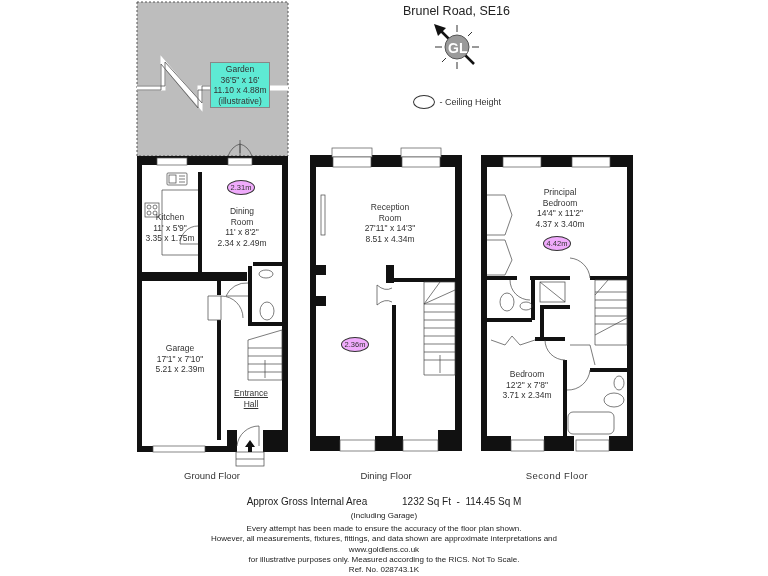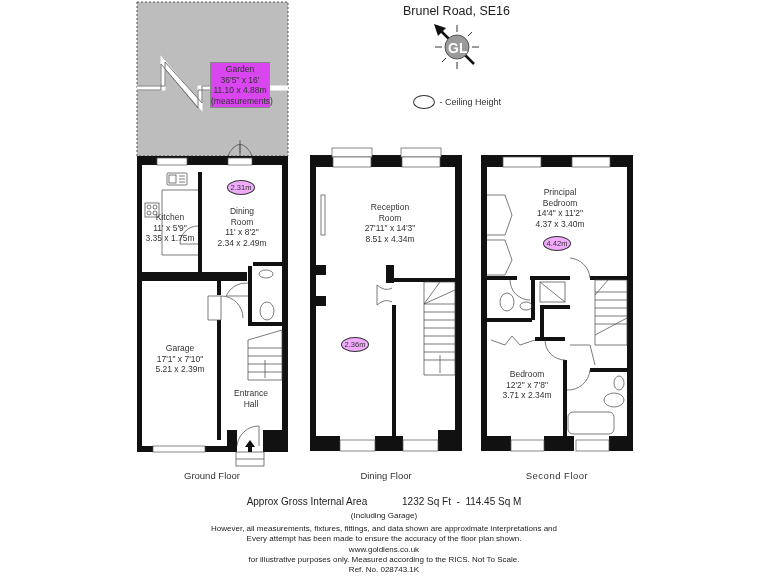--- a/index.html
+++ b/index.html
@@ -234,45 +234,45 @@
     <circle cx="25" cy="25" r="12" fill="#9a9a9a" stroke="#555" stroke-width="1"></circle>
   </svg>
   <span style="position:absolute;left:16px;top:18px;font-size:14px;color:#fff;font-weight:bold;width:18px;text-align:center;">GL</span>
 </div>
 
 <div class="abs" style="left:413px;top:92px;">
   <span style="display:inline-block;width:20px;height:12px;border:1px solid #333;border-radius:50%;vertical-align:middle;"></span>
   <span style="font-size:9px;color:#333;vertical-align:middle;">- Ceiling Height</span>
 </div>
 
-<div class="lbl" style="left:210px;top:62px;width:58px;background:#d946ef;border:1px solid #888;padding:1px 0;">
+<div class="lbl" style="left:210px;top:62px;width:58px;background:#5eead4;border:1px solid #888;padding:1px 0;">
   <span>Garden</span>
   <span>36'5" x 16'</span>
   <span>11.10 x 4.88m</span>
-  <span>(measurements)</span>
+  <span>(illustrative)</span>
 </div>
 
 <div class="lbl" style="left:140px;top:212px;width:60px;">
   <span>Kitchen</span>
   <span>11' x 5'9"</span>
   <span>3.35 x 1.75m</span>
 </div>
 <div class="ch" style="left:227px;top:180px;width:26px;height:13px;line-height:13px;">2.31m</div>
 <div class="lbl" style="left:212px;top:206px;width:60px;">
   <span>Dining</span>
   <span>Room</span>
   <span>11' x 8'2"</span>
   <span>2.34 x 2.49m</span>
 </div>
 <div class="lbl" style="left:146px;top:343px;width:68px;">
   <span>Garage</span>
   <span>17'1" x 7'10"</span>
   <span>5.21 x 2.39m</span>
 </div>
-<div class="lbl" style="left:226px;top:388px;width:50px;">
+<div class="lbl" style="left:226px;top:388px;width:50px;text-decoration:underline;">
   <span>Entrance</span>
   <span>Hall</span>
 </div>
 <div class="floor-title" style="left:152px;top:470px;">Ground Floor</div>
 
 <div class="lbl" style="left:350px;top:202px;width:80px;">
   <span>Reception</span>
   <span>Room</span>
   <span>27'11" x 14'3"</span>
   <span>8.51 x 4.34m</span>
@@ -293,18 +293,18 @@
   <span>3.71 x 2.34m</span>
 </div>
 <div class="floor-title" style="left:497px;top:470px;letter-spacing:0.5px;">Second Floor</div>
 
 <div class="footer" style="top:496px;font-size:10px;">
   <span style="margin-right:32px;">Approx Gross Internal Area</span>
   <span style="white-space:pre;">1232 Sq Ft  -  114.45 Sq M</span>
 </div>
 <div class="footer" style="top:511px;font-size:8px;">(Including Garage)</div>
 <div class="footer" style="top:524px;font-size:8px;line-height:10.3px;">
+  <div>Every attempt has been made to ensure the accuracy of the floor plan shown.</div>
   <div>However, all measurements, fixtures, fittings, and data shown are approximate interpretations and</div>
-  <div>Every attempt has been made to ensure the accuracy of the floor plan shown.</div>
   <div>www.goldlens.co.uk</div>
   <div>for illustrative purposes only. Measured according to the RICS. Not To Scale.</div>
   <div>Ref. No. 028743.1K</div>
 </div>
 
 </body></html>

